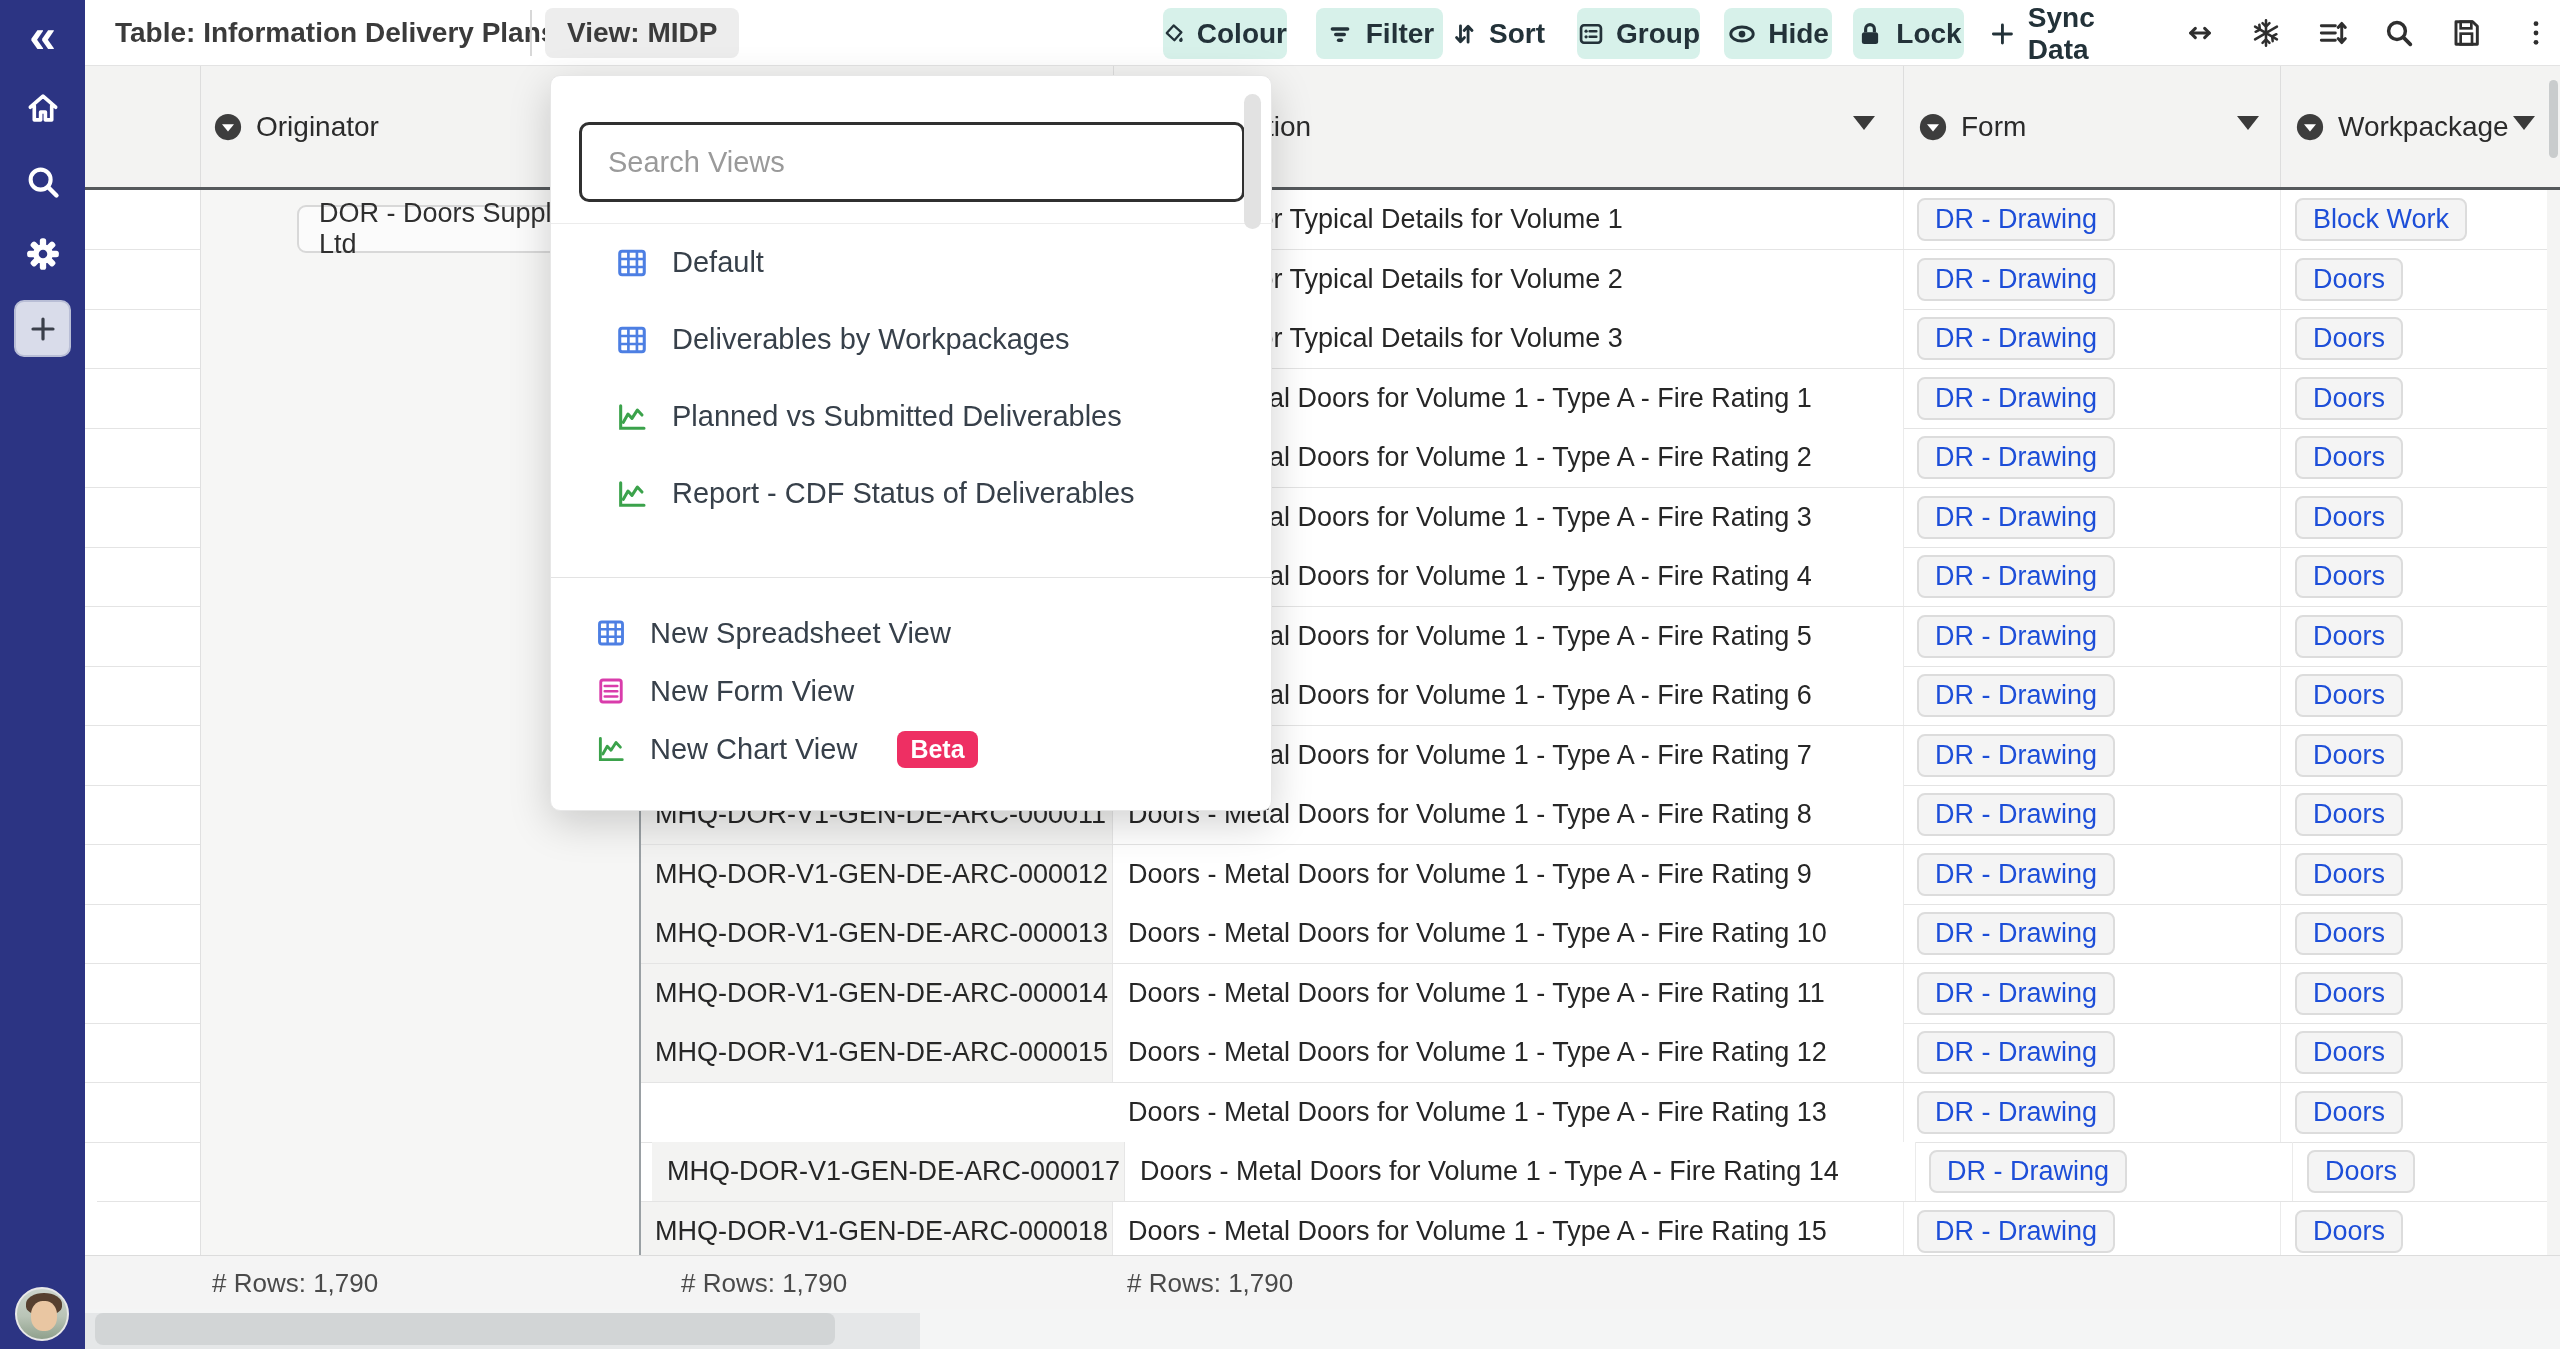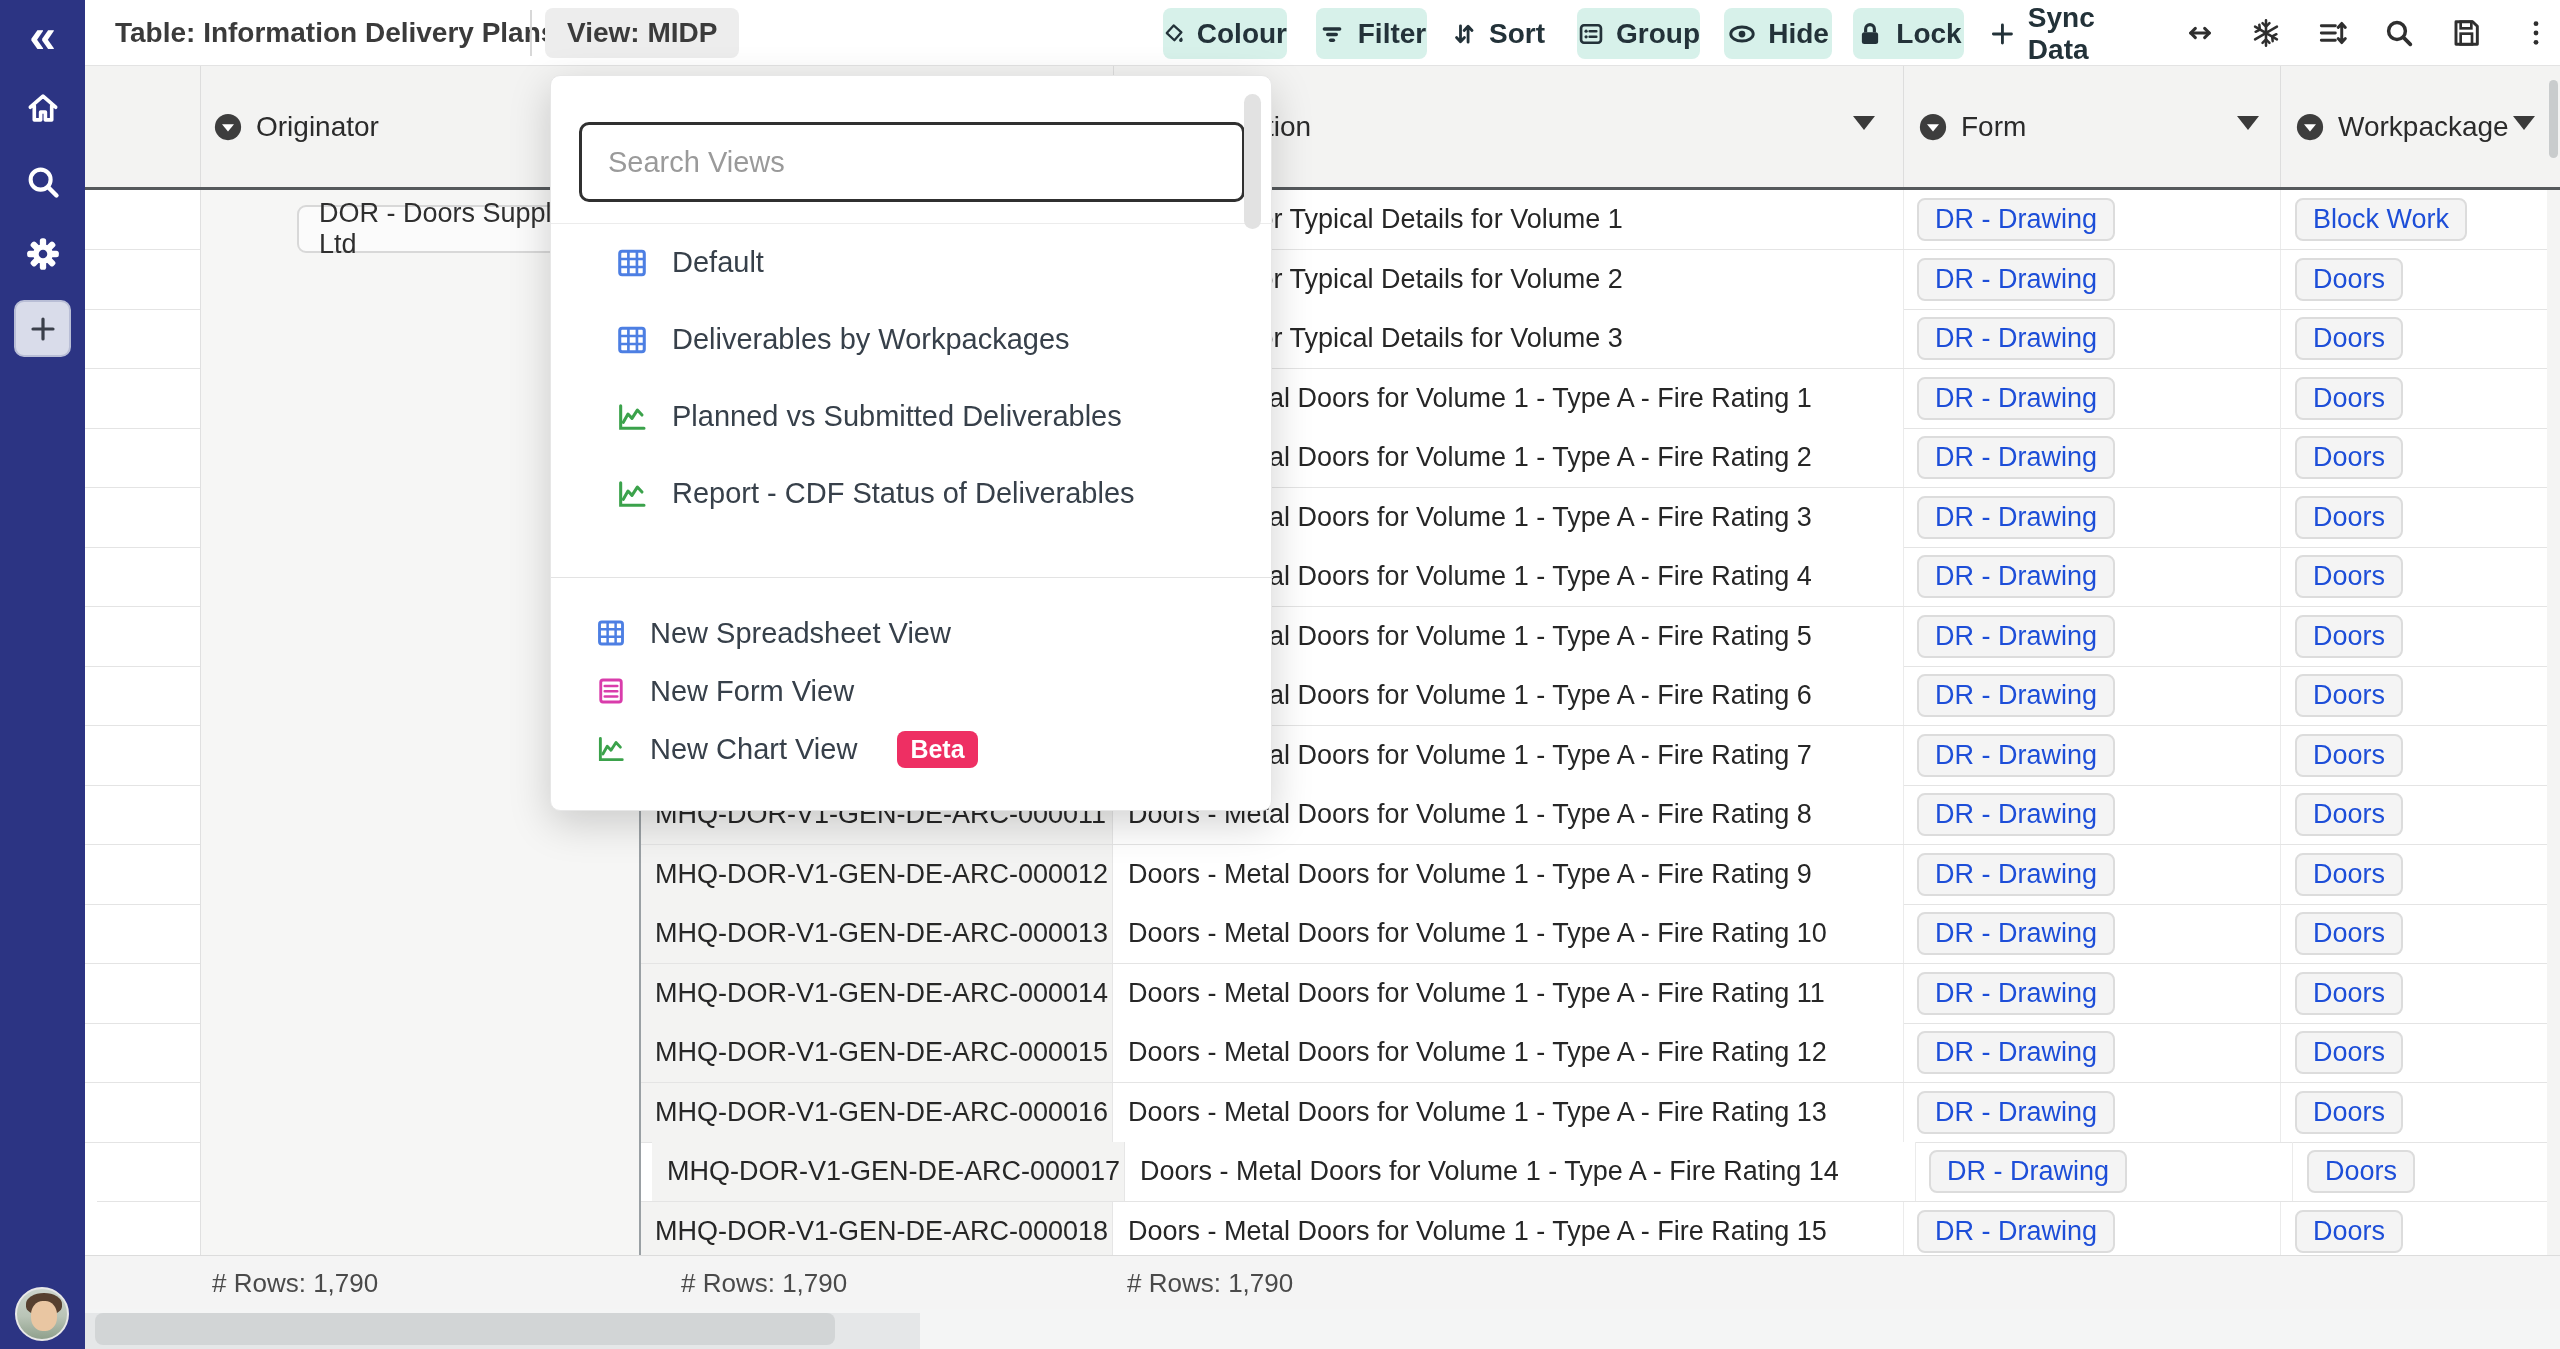--- a/index.html
+++ b/index.html
@@ -216,21 +216,21 @@
   <div id="tb-title" class="abs">Table: Information Delivery Plans</div>
   <div id="tb-divider" class="abs"></div>
   <div id="tb-view" class="abs">View: MIDP</div>
 
   <div class="tb-btn mint" style="left:1078px;width:124px">
     <svg>
         <use href="#i-droplet"></use>
       </svg>
       <span>Colour</span>
   </div>
-  <div class="tb-btn mint" style="left:1231px;width:111px">
+  <div class="tb-btn mint" style="left:1231px;width:127px">
     <svg>
         <use href="#i-filter"></use>
       </svg>
       <span>Filter</span>
   </div>
   <div class="tb-btn" style="left:1365px;width:95px">
     <svg>
         <use href="#i-sort"></use>
       </svg>
       <span>Sort</span>
@@ -472,21 +472,20 @@
         <div class="cell doc">MHQ-DOR-V1-GEN-DE-ARC-000015</div>
         <div class="cell desc">Doors - Metal Doors for Volume 1 - Type A - Fire Rating 12</div>
         <div class="cell form">
           <span class="chip">DR - Drawing</span>
         </div>
         <div class="cell wp">
           <span class="chip">Doors</span>
         </div>
       </div>
       <div class="trow" style="top: 892.5px;">
-        <div class="cell doc">MHQ-DOR-V1-GEN-DE-ARC-000016</div>
         <div class="cell desc">Doors - Metal Doors for Volume 1 - Type A - Fire Rating 13</div>
         <div class="cell form">
           <span class="chip">DR - Drawing</span>
         </div>
         <div class="cell wp">
           <span class="chip">Doors</span>
         </div>
       </div>
       <div class="trow" style="top: 952px; margin-left: 12px;">
         <div class="cell doc">MHQ-DOR-V1-GEN-DE-ARC-000017</div>

